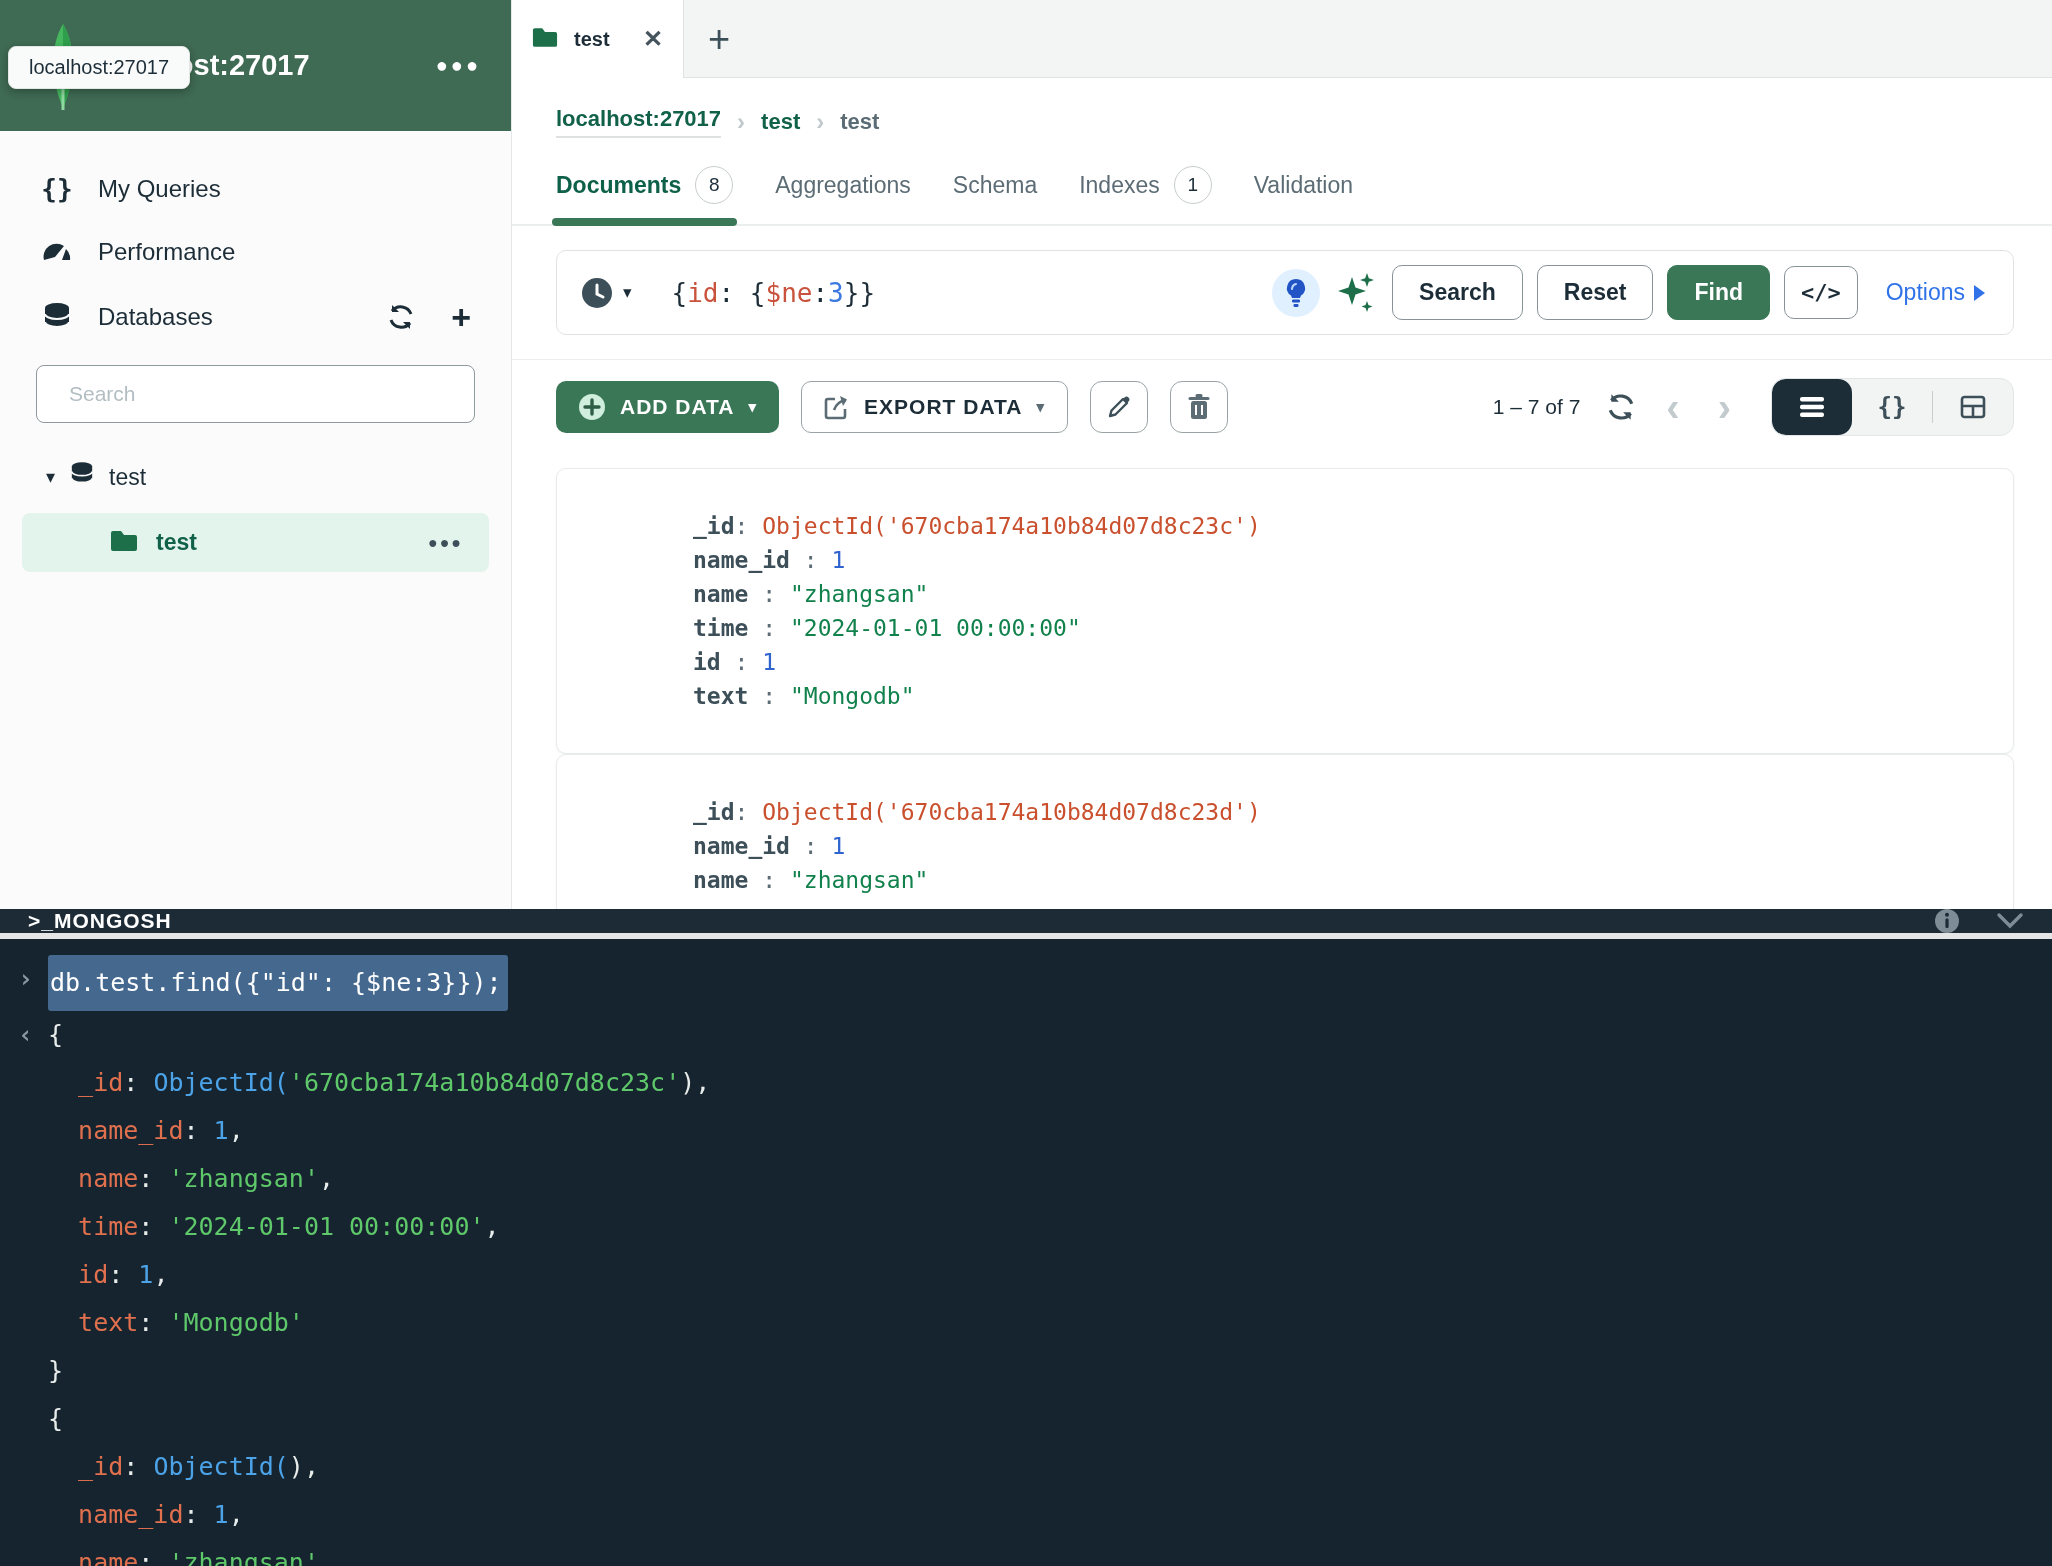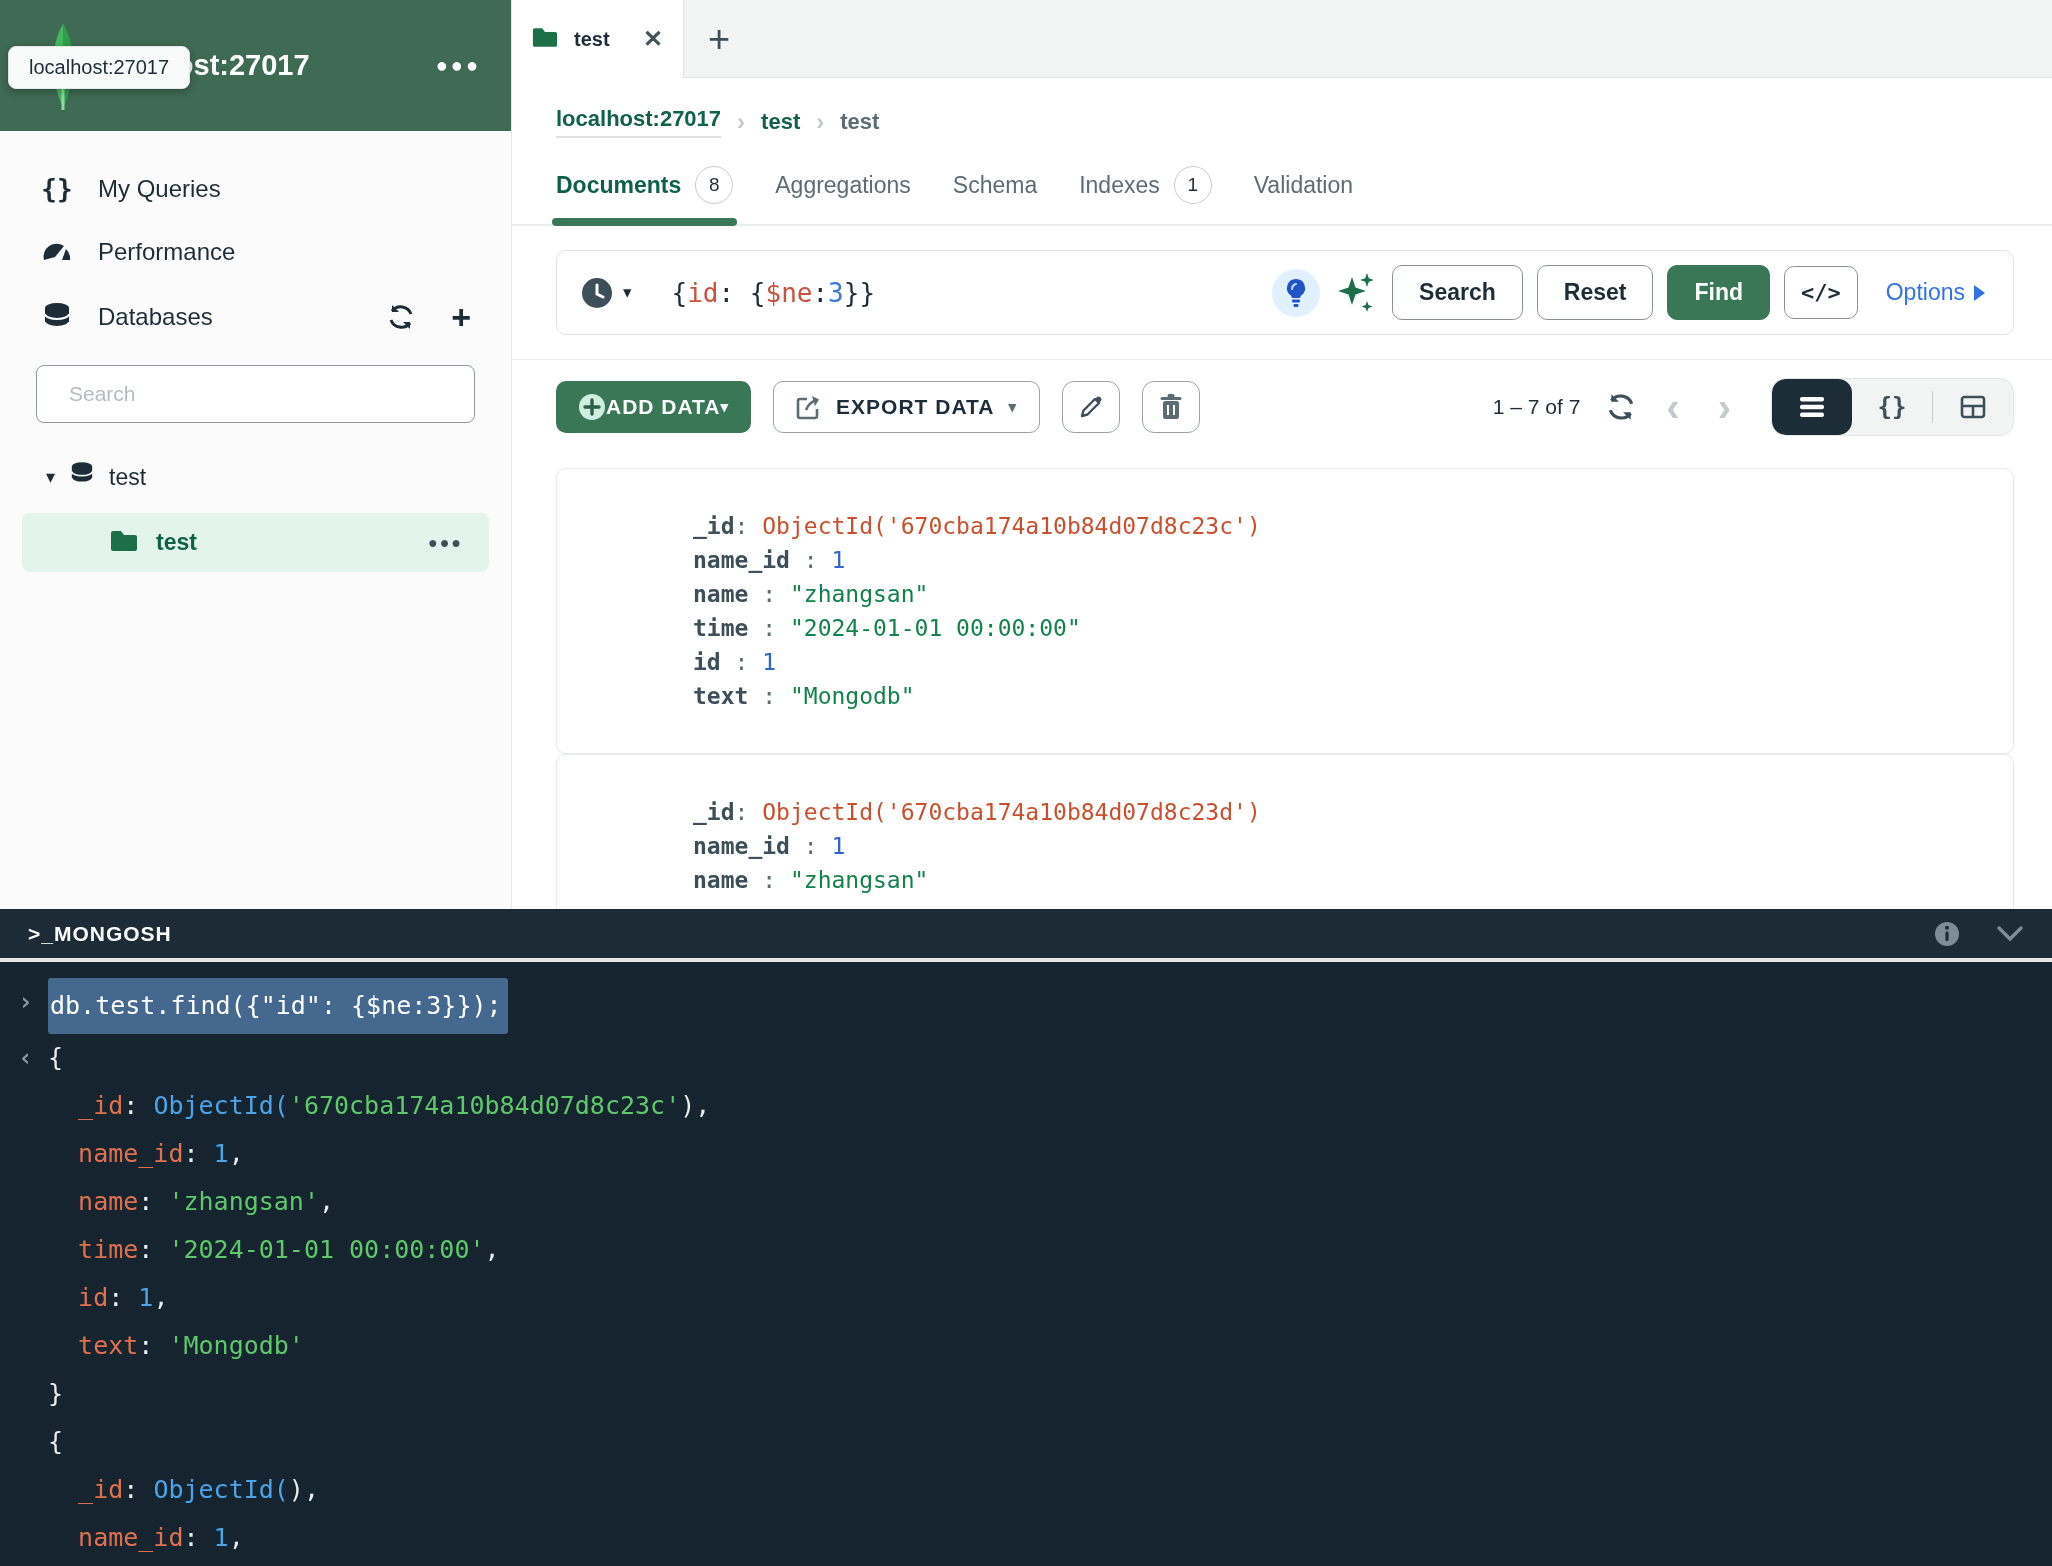--- a/index.html
+++ b/index.html
@@ -85,21 +85,21 @@
     font-size:23px; font-weight:bold; padding:13px 26px; cursor:pointer;
     font-family:"Liberation Sans", sans-serif; }
   .btn-find { background:#3A7757; border-color:#3A7757; color:#fff; }
   .btn-code { font-family:"DejaVu Sans Mono", monospace; padding:13px 16px; font-size:22px; }
   .options-link { display:flex; align-items:center; gap:9px; color:#3072E8; font-size:23px;
     margin:0 10px 0 14px; cursor:pointer; }
   .tri-right { width:0; height:0; border-left:11px solid #3072E8; border-top:8px solid transparent;
     border-bottom:8px solid transparent; }
 
   .toolbar { display:flex; align-items:center; gap:22px; padding:18px 38px 16px 44px; flex:none; }
-  .adddata { display:flex; align-items:center; gap:0; background:#3A7757; border:none;
+  .adddata { display:flex; align-items:center; gap:14px; background:#3A7757; border:none;
     border-radius:10px; color:#fff; font-weight:bold; font-size:21px; letter-spacing:1px;
     padding:12px 22px; cursor:pointer; }
   .adddata .caret-dn { color:#fff; font-size:15px; }
   .exportdata { display:flex; align-items:center; gap:14px; background:#fff;
     border:1px solid #9AA4A7; border-radius:10px; color:#1C2D38; font-weight:bold;
     font-size:21px; letter-spacing:1px; padding:12px 22px; cursor:pointer; }
   .exportdata .caret-dn { color:#5C6C75; font-size:15px; }
   .iconbtn { width:58px; height:52px; border:1px solid #9AA4A7; border-radius:12px;
     background:#fff; display:flex; align-items:center; justify-content:center; cursor:pointer; }
   .tb-spacer { flex:1; }
@@ -119,21 +119,21 @@
   .card { background:#fff; border:1px solid #E8EBEB; border-radius:10px;
     box-shadow:0 1px 3px rgba(0,0,0,.05); padding:40px 30px 40px 136px; }
   .fline { font-family:"DejaVu Sans Mono", monospace; font-size:23px; line-height:34px;
     white-space:pre; }
   .fkey { color:#3D4F58; font-weight:bold; }
   .fsep { color:#5C6C75; }
   .v-oid { color:#C94F2D; } .v-num { color:#2F63CE; } .v-str { color:#12824D; }
 
   
   .shell { height:657px; background:#15242F; display:flex; flex-direction:column; }
-  .shell-head { height:53px; flex:none; background:#1C2B36; border-bottom:4px solid #e5e5e5;
+  .shell-head { height:30px; flex:none; background:#1C2B36; border-bottom:6px solid #e5e5e5;
     display:flex; align-items:center; padding:0 28px; }
   .shell-title { color:#FFFFFF; font-size:21px; font-weight:bold; letter-spacing:1px; }
   .shell-actions { margin-left:auto; display:flex; align-items:center; gap:36px; }
   .shell-body { flex:1; overflow:hidden; padding-top:16px; font-family:"DejaVu Sans Mono", monospace;
     font-size:25px; line-height:48px; color:#E8EDEB; cursor:text; }
   .sline { display:flex; white-space:pre; padding-left:18px; }
   .smarker { width:30px; flex:none; color:#8A99A1; font-weight:bold; }
   .tk-w { color:#E8EDEB; } .tk-k { color:#E0704E; } .tk-g { color:#5FC86A; }
   .tk-b { color:#4CA3E8; }
   .tk-sel { color:#FFFFFF; background:#45688F; border-radius:3px; padding:4px 6px 4px 2px; }

